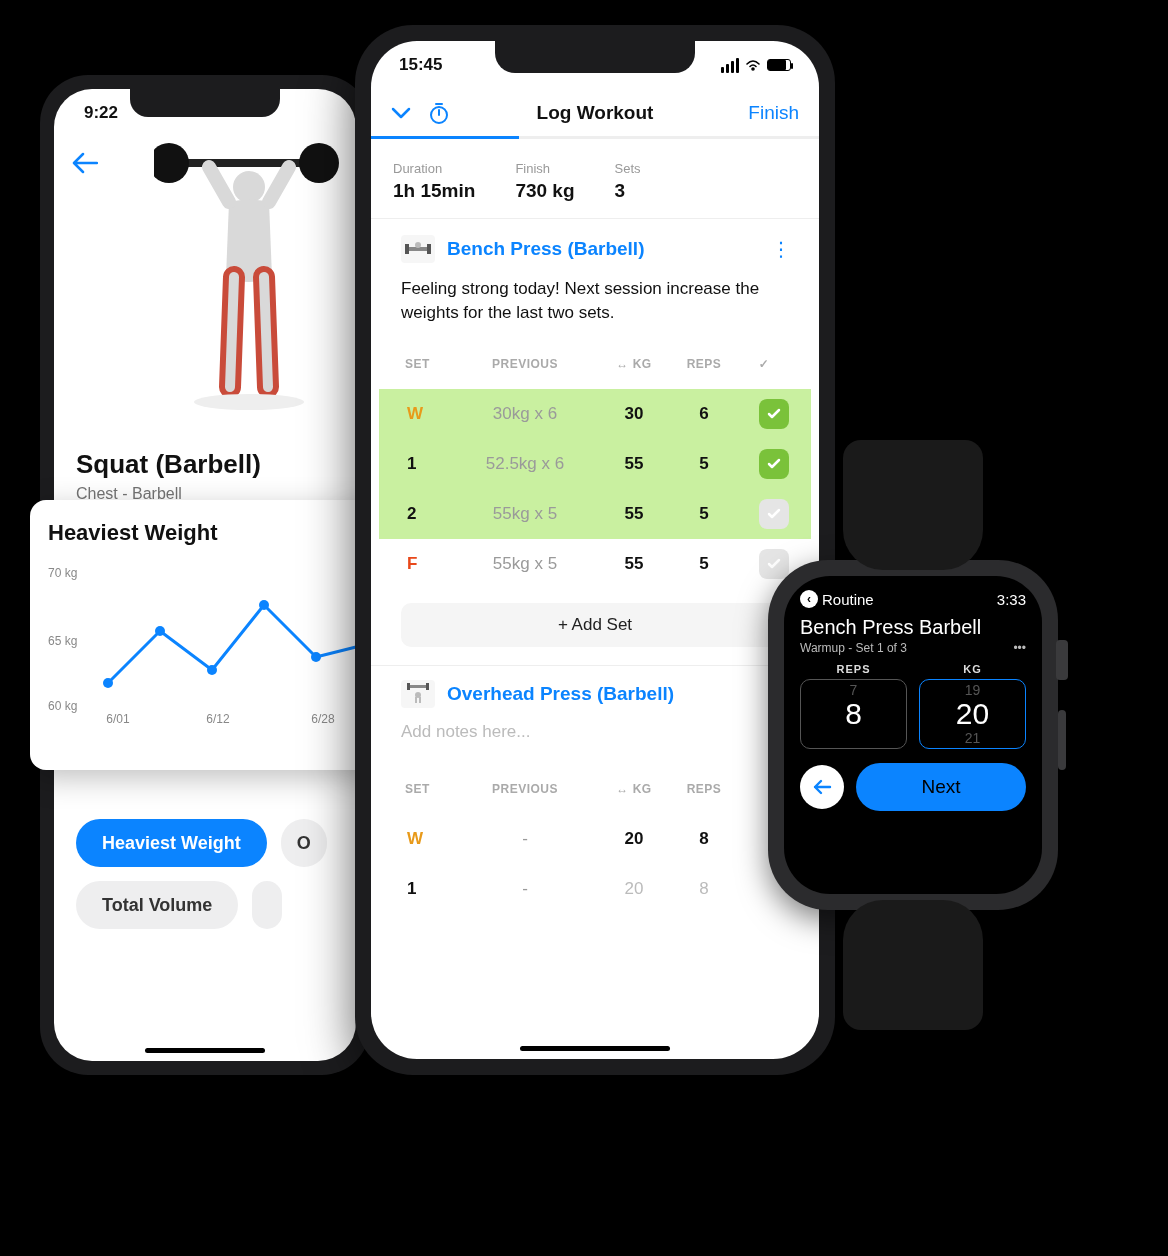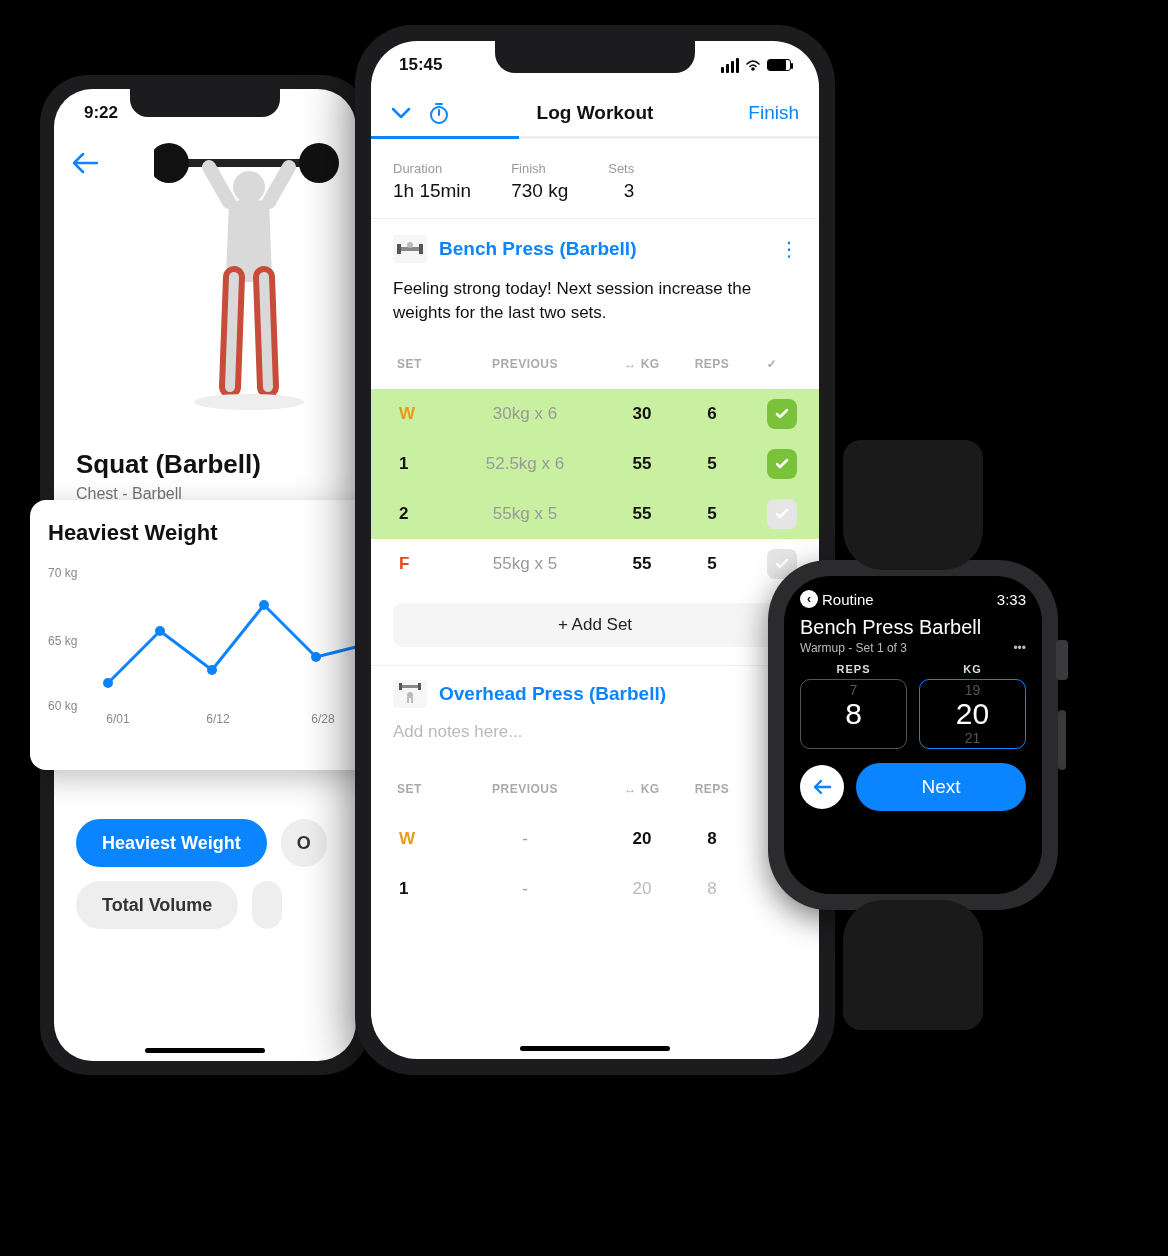--- a/index.html
+++ b/index.html
@@ -128,25 +128,25 @@
     font-size:19px; font-weight:600;
   }
   .pc-header .finish { position:absolute; right:20px; color:#0b84ff; font-size:19px; font-weight:500; }
 
   .pc-stats {
     position:absolute; top:108px; left:0; right:0;
     display:flex; padding:12px 22px 16px; gap:40px;
     border-bottom:1px solid #eee;
   }
   .pc-stats .stat .lab { font-size:13px; color:#999; margin-bottom:4px; }
-  .pc-stats .stat .val { font-size:19px; font-weight:400;text-align:right; }
+  .pc-stats .stat .val { font-size:19px; font-weight:700; }
 
   .pc-body { position:absolute; top:180px; left:0; right:0; bottom:0; overflow:hidden; }
 
-  .ex-block { padding:14px 22px 0; }
+  .ex-block { padding:14px 30px 0; }
   .ex-head { display:flex; align-items:center; gap:12px; }
   .ex-ico { width:34px; height:28px; background:#f6f6f6; border-radius:4px;
     display:flex;align-items:center;justify-content:center;font-size:18px;}
   .ex-name { color:#0b84ff; font-size:19px; font-weight:600; flex:1; }
   .dots { color:#0b84ff; font-size:20px; letter-spacing:-2px; }
   .ex-note { font-size:17px; margin:14px 0 10px; line-height:1.4; }
   .ex-timer { color:#0b84ff; font-size:17px; display:flex; align-items:center; gap:8px; }
 
   .set-table { margin-top:14px; width:100%; }
   .set-head, .set-row {
@@ -224,21 +224,21 @@
   .w-pick .box .dim.bot{bottom:2px;}
   .w-pick .box .main{font-size:30px;font-weight:400;}
   .w-actions{display:flex;gap:12px;margin-top:14px;align-items:center;}
   .w-back-btn{
     width:44px;height:44px;border-radius:50%;background:#fff;
     display:flex;align-items:center;justify-content:center;color:#0b84ff;font-size:20px;
   }
   .w-next{
     flex:1;height:48px;border-radius:26px;background:#0b84ff;
     display:flex;align-items:center;justify-content:center;
-    font-size:19px;font-weight:500;color:#ffffff;
+    font-size:19px;font-weight:500;color:#000000;
   }
 </style>
 </head>
 <body>
 
 <div class="phone-left">
   <div class="screen">
     <div class="notch"></div>
     <div class="status">9:22</div>
     <div class="back">

